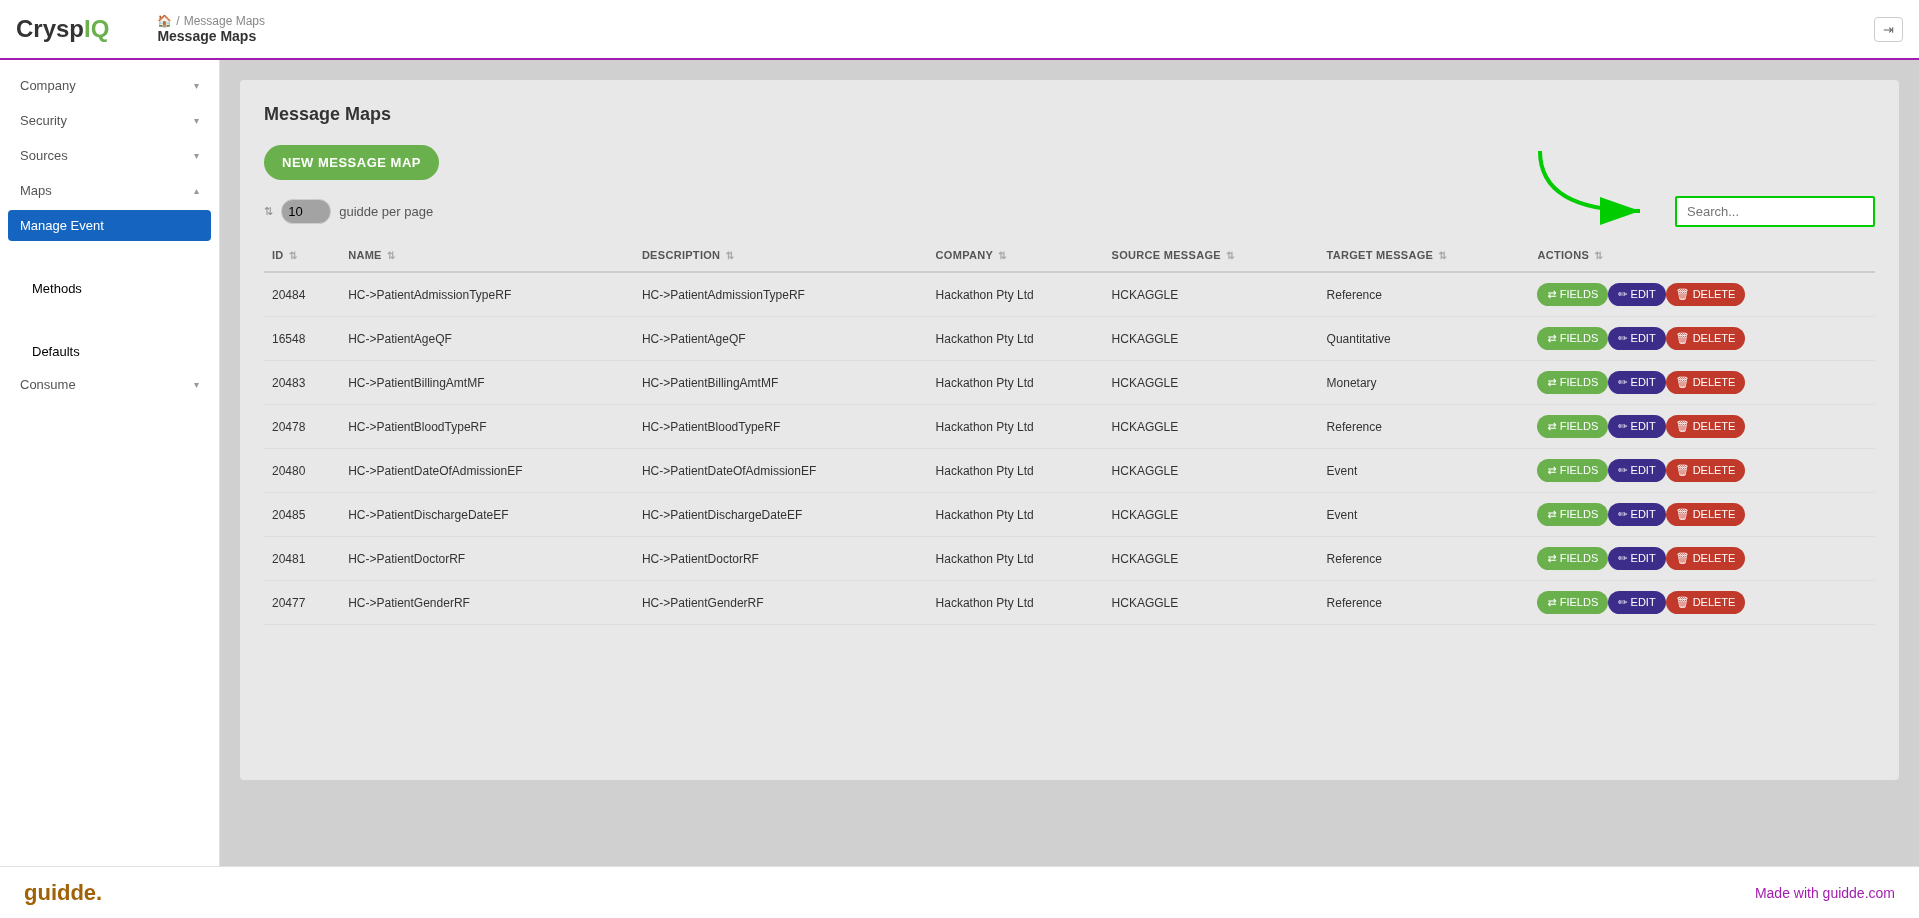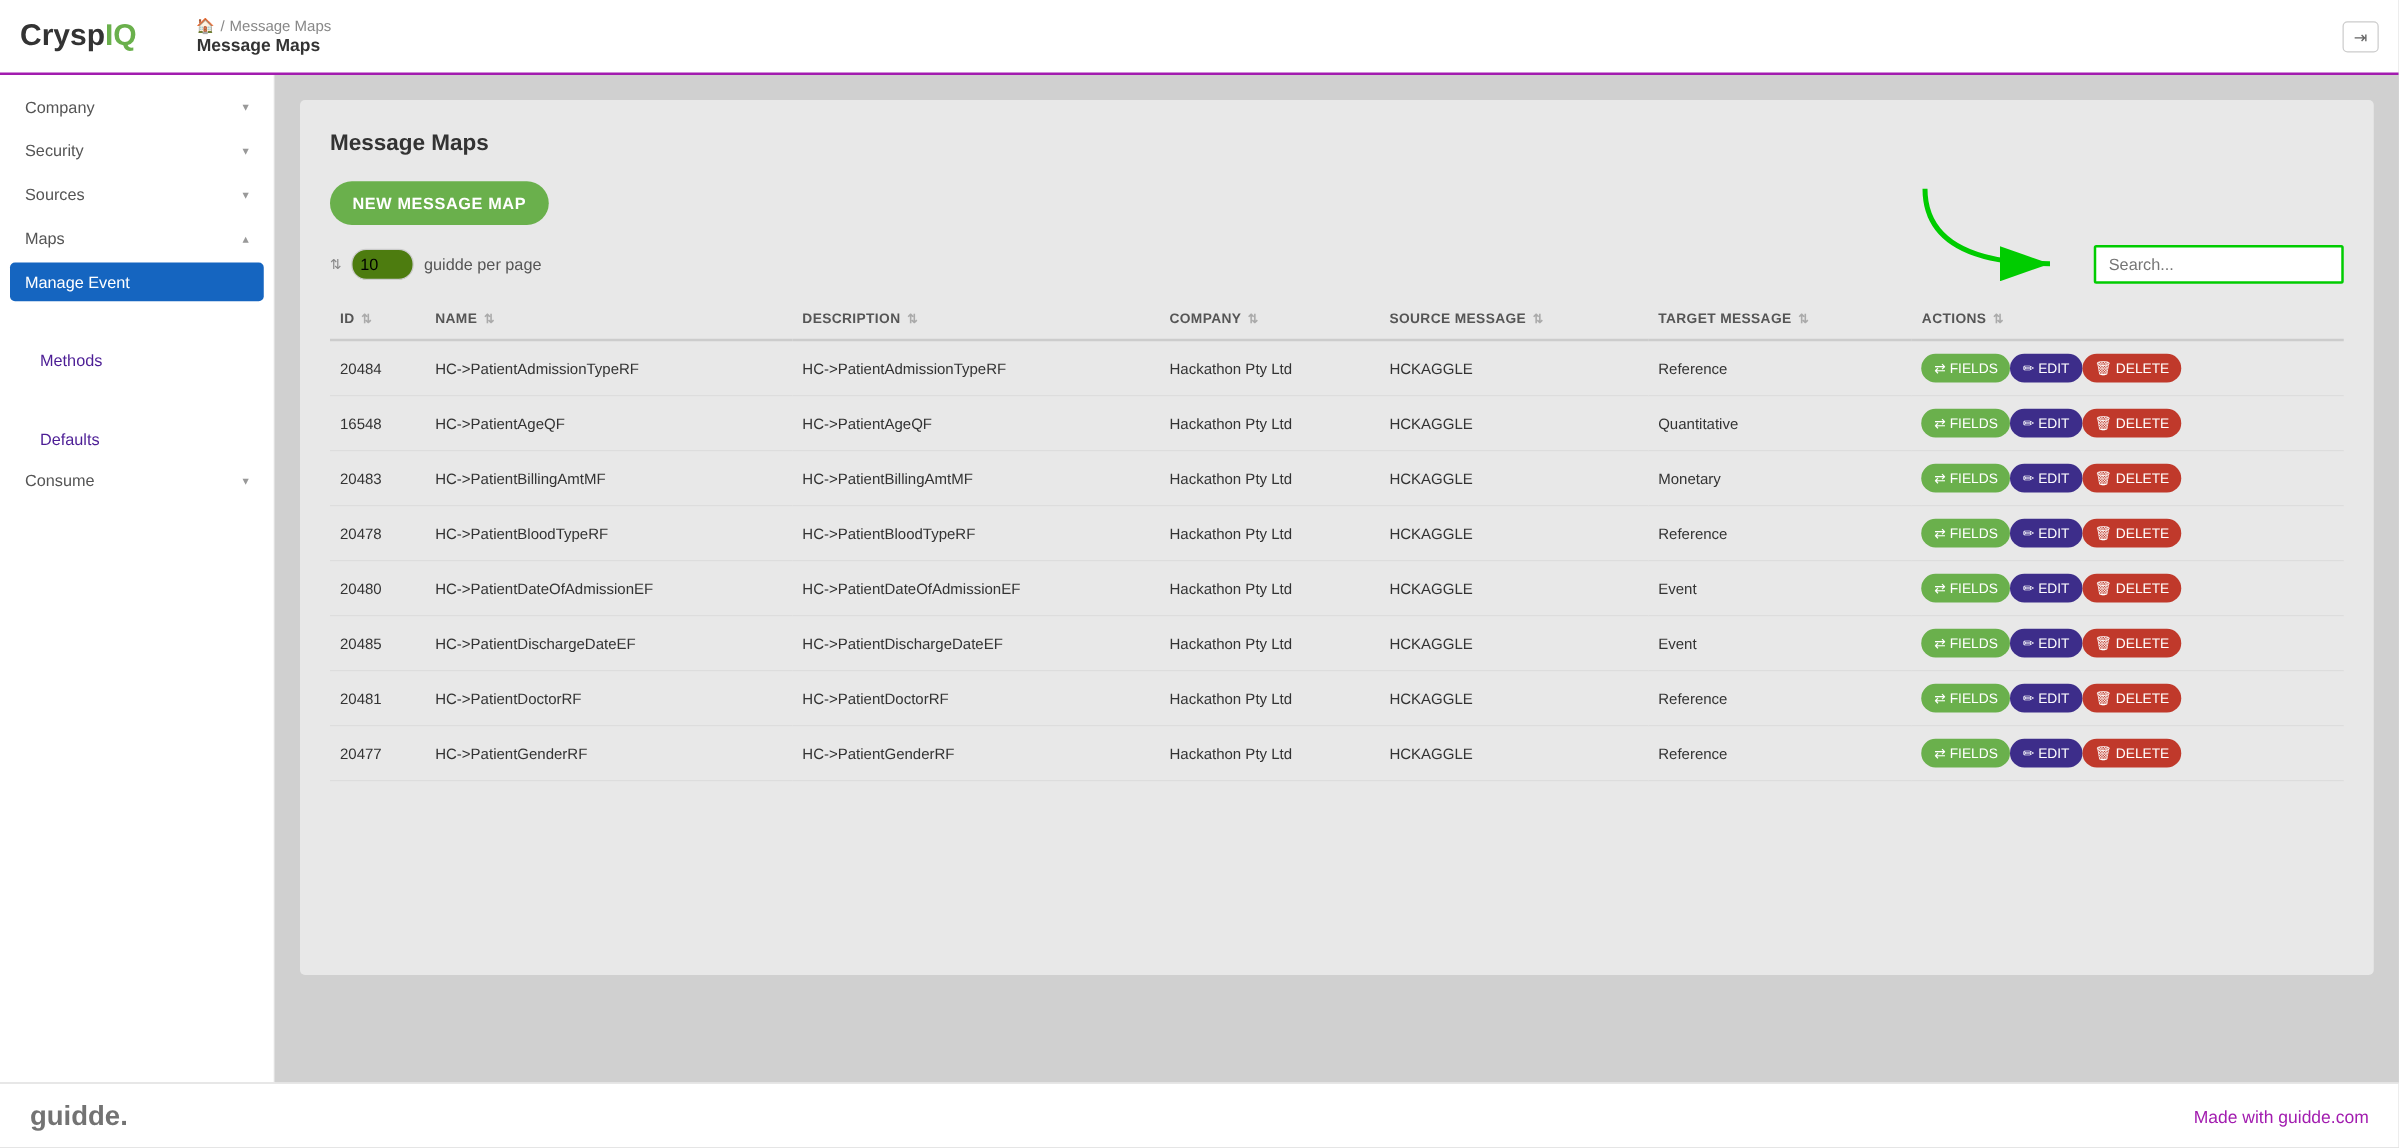--- a/index.html
+++ b/index.html
@@ -49,21 +49,21 @@
       cursor: pointer;
       display: flex;
       align-items: center;
       justify-content: space-between;
     }
     .sidebar-item.active-parent { font-weight: 500; }
     .chevron { font-size: 10px; color: #999; }
     .sidebar-sub-item {
       padding: 8px 20px 8px 32px;
       font-size: 13px;
-      color: #4c1d95;
+      color: #000000;
       cursor: pointer;
       margin-top: 32px;
     }
     .sidebar-sub-item.active {
       background: #1565c0;
       color: #fff;
       border-radius: 4px;
       margin: 2px 8px;
       padding: 8px 12px;
     }
@@ -111,21 +111,21 @@
       gap: 8px;
       font-size: 13px;
       color: #555;
     }
     .entries-input {
       width: 50px;
       border: 1px solid #ccc;
       padding: 4px 6px;
       font-size: 13px;
       border-radius: 12px;
-      background: #4d7c0f;
+      background: #a3a3a3;
     }
     .search-input {
       border: 2px solid #00cc00;
       padding: 6px 10px;
       font-size: 13px;
       border-radius: 2px;
       width: 200px;
       background: #fff;
       outline: none;
     }
@@ -204,21 +204,21 @@
       display: flex;
       align-items: center;
       justify-content: space-between;
       padding: 10px 24px;
       height: 52px;
       flex-shrink: 0;
     }
     .footer-logo {
       font-size: 22px;
       font-weight: bold;
-      color: #737373;
+      color: #a16207;
     }
     .footer-text {
       font-size: 14px;
       color: #a21caf;
     }
 
     
     .arrow-container {
       position: relative;
       display: flex;

